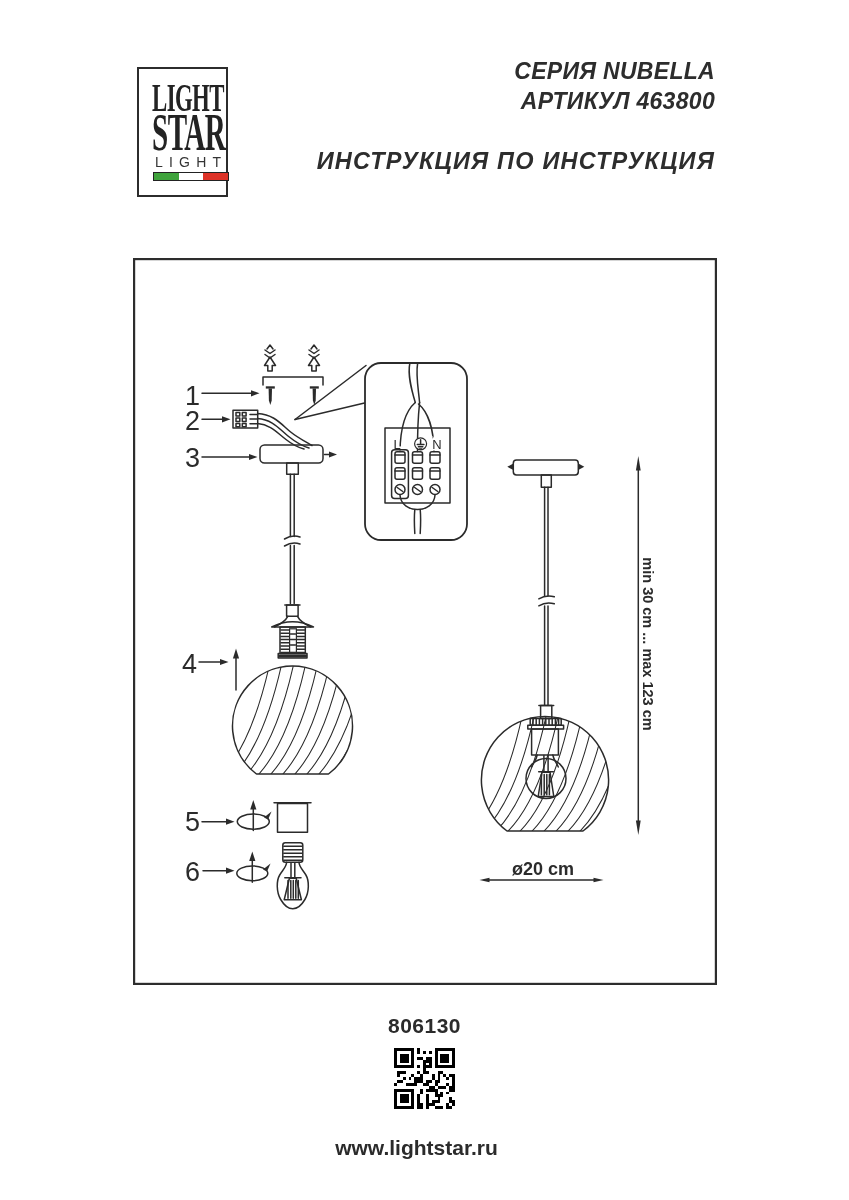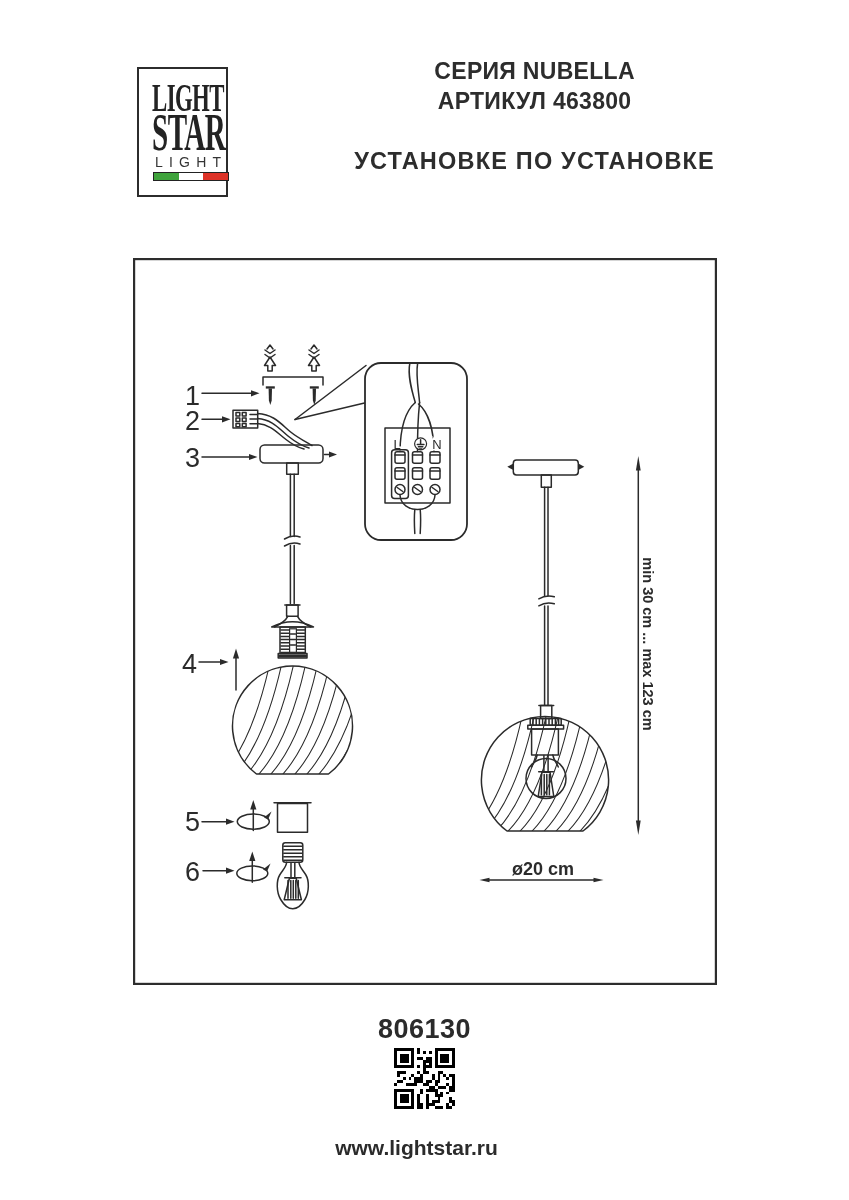--- a/index.html
+++ b/index.html
@@ -14,35 +14,35 @@
              font-weight:700;color:#232323;white-space:nowrap;
              transform-origin:left top;letter-spacing:-1px;line-height:1;}
   .logo-light{top:9px;font-size:40px;transform:scaleX(0.57);}
   .logo-star{top:38px;font-size:52px;transform:scaleX(0.56);}
   .logo-group{position:absolute;left:16px;top:85px;font-size:14px;letter-spacing:6.2px;
               color:#343434;font-weight:400;white-space:nowrap;}
   .flag{position:absolute;left:14px;top:103px;width:76px;height:9px;
         border:1px solid #222;display:flex;}
   .flag span{flex:1 1 33.3%;height:100%;}
   .flag .g{background:#3fa33c;} .flag .w{background:#ffffff;} .flag .r{background:#de3328;}
-  .head-right{position:absolute;top:56px;right:134px;text-align:center;color:#2d2d2d;}
+  .head-right{position:absolute;top:56px;right:134px;text-align:right;color:#2d2d2d;font-style:italic;}
   .series,.article{font-size:23px;line-height:30px;font-weight:700;letter-spacing:.3px;}
   .instr{margin-top:33px;font-size:23.5px;line-height:24.5px;font-weight:700;letter-spacing:1.2px;}
   
   .diagram{position:absolute;left:133px;top:258px;width:584px;height:727px;}
   svg text{font-family:"Liberation Sans",sans-serif;fill:#2b2b2b;}
   .num{font-size:27px;}
   .tl{font-size:13px;paint-order:stroke;stroke:#fff;stroke-width:3px;}
   .dimv{font-size:14.5px;font-weight:700;}
   .dimh{font-size:18px;font-weight:700;}
   .ln{fill:none;stroke:#2b2b2b;stroke-width:1.5;stroke-linecap:round;stroke-linejoin:round;}
   .fl{fill:#2b2b2b;stroke:none;}
   
   .foot-article{position:absolute;left:0;right:0;top:1014px;text-align:center;
-                font-size:27px;font-weight:600;letter-spacing:.5px;}
+                font-size:21px;font-weight:600;letter-spacing:.5px;}
   .qr{position:absolute;left:394px;top:1048px;width:61px;height:61px;}
   .site{position:absolute;left:0;right:16px;top:1136px;text-align:center;
         font-size:21px;font-weight:700;}
 </style>
 </head>
 <body>
 
 <div class="page">
 
   <div class="logo-box">
@@ -53,21 +53,21 @@
       <span class="g"></span>
         <span class="w"></span>
         <span class="r"></span>
     </div>
   </div>
 
   <div class="head-right">
     <div class="series">СЕРИЯ NUBELLA</div>
     <div class="article">АРТИКУЛ 463800</div>
     <div class="instr">
-      <div>УСТАНОВКЕ ПО УСТАНОВКЕ</div>
+      <div>ИНСТРУКЦИЯ ПО ИНСТРУКЦИЯ</div>
     </div>
   </div>
 
   <svg class="diagram" viewBox="0 0 584 727">
     <defs>
       <clipPath id="clipGL">
           <path d="M123.5,516 A60,60 0 1 1 195.5,516 Z"></path>
         </clipPath>
       <clipPath id="clipGR">
           <path d="M374,573 A63.6,63.6 0 1 1 450,573 Z"></path>

